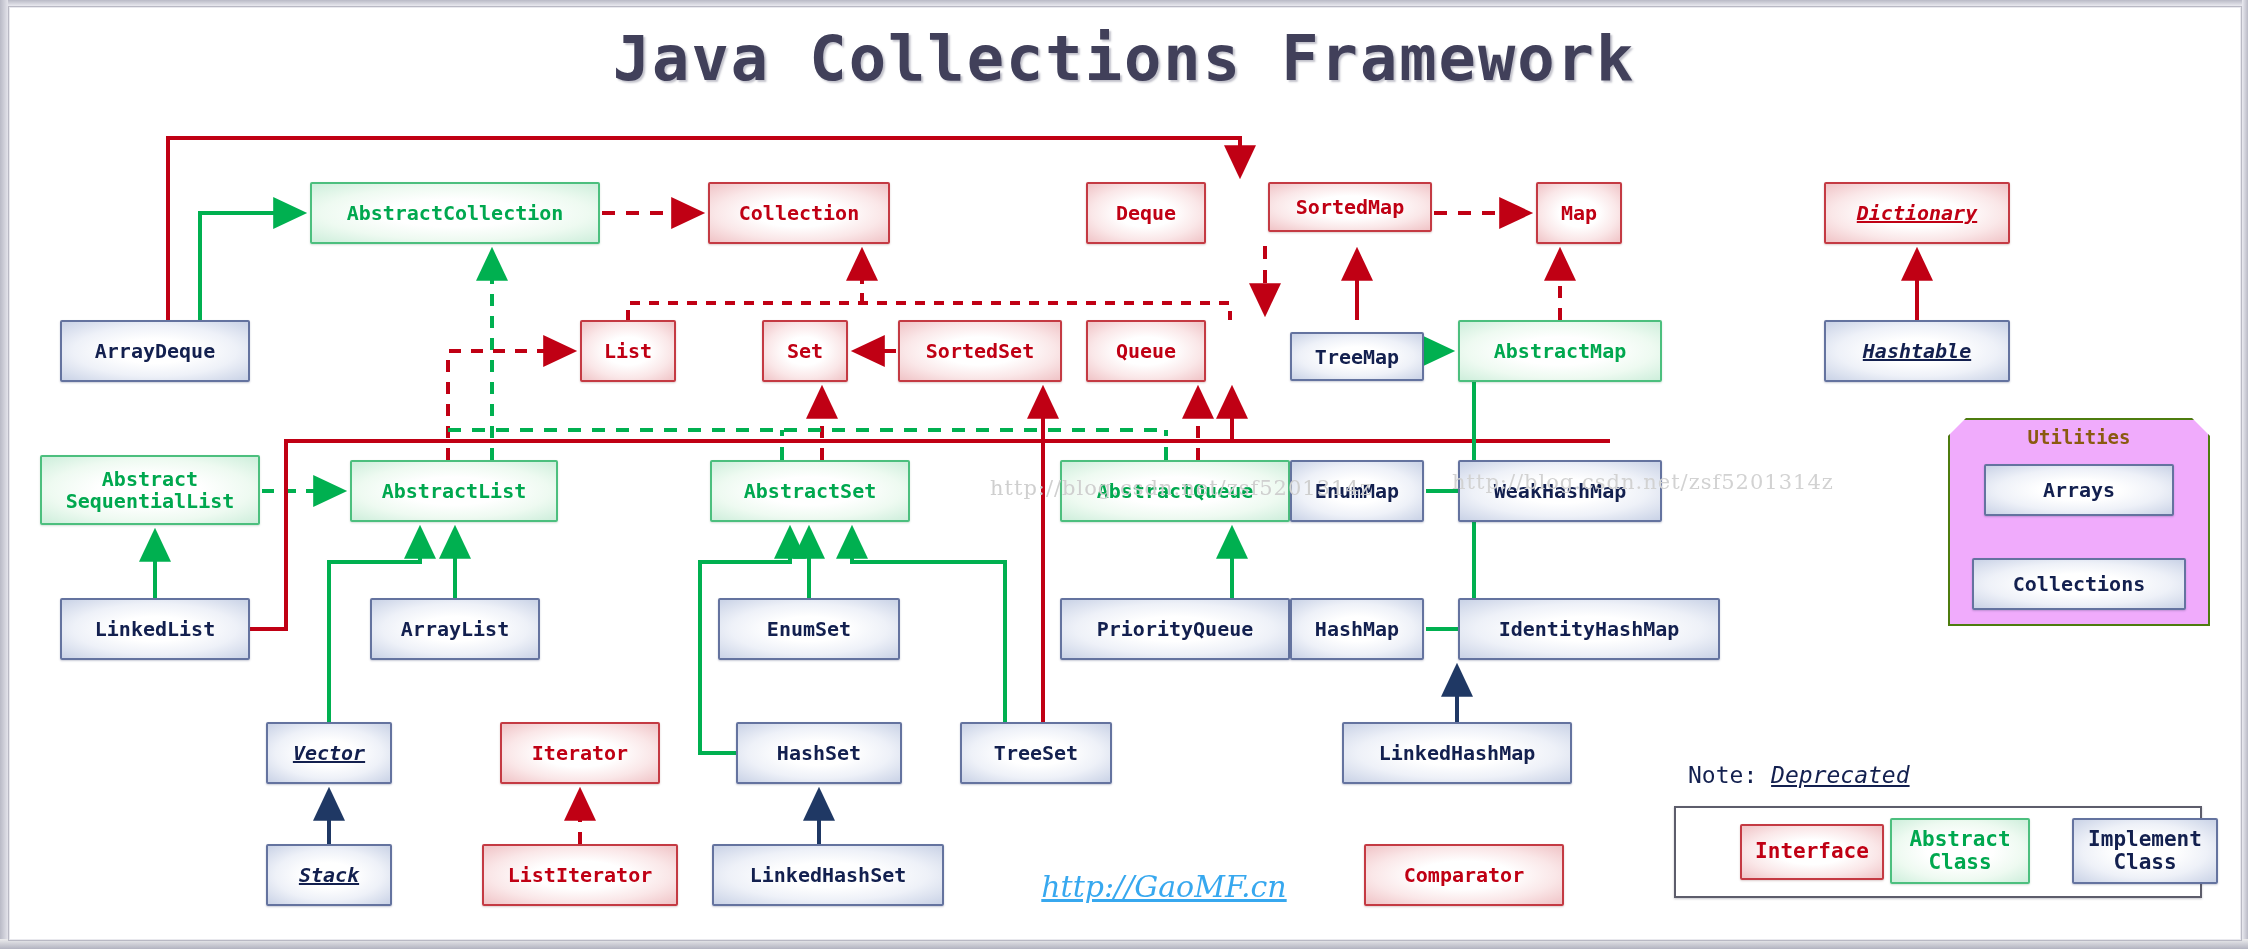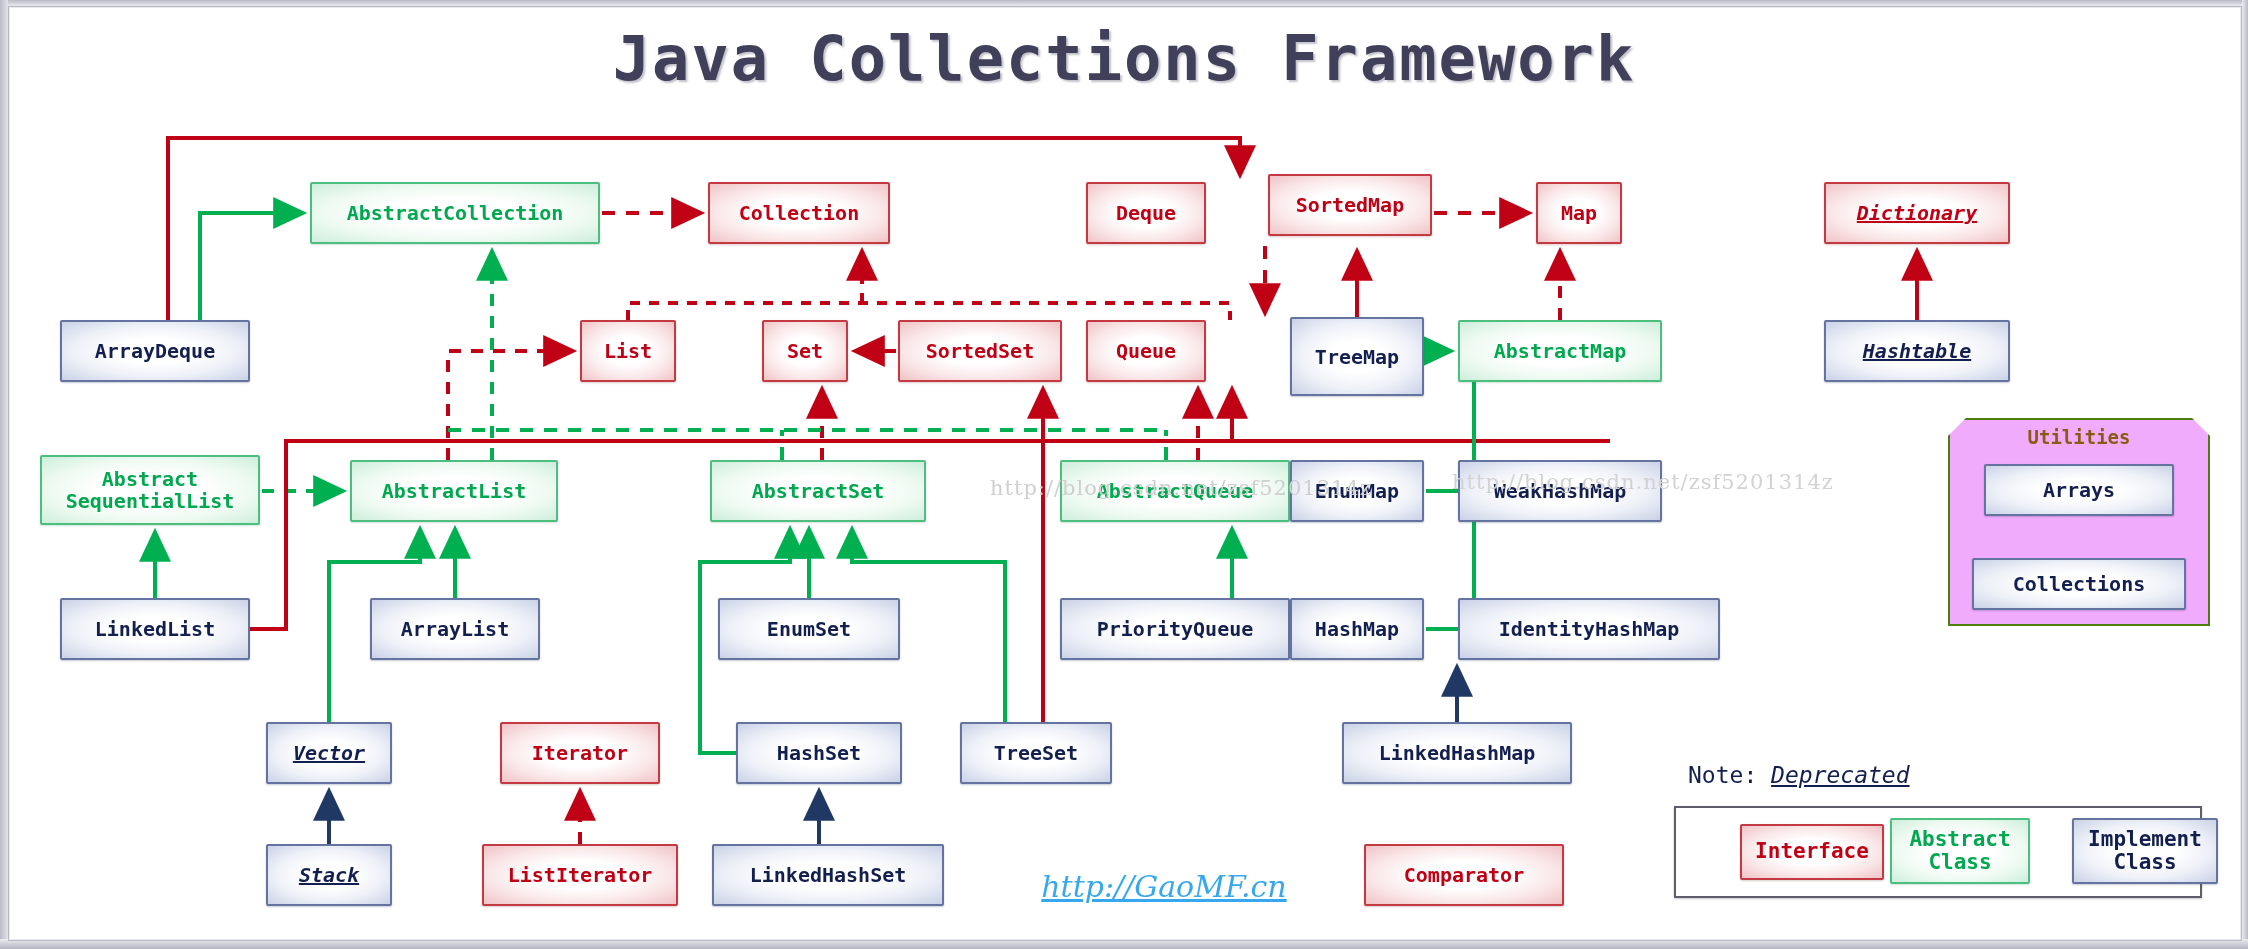--- a/index.html
+++ b/index.html
@@ -193,21 +193,21 @@
   <div id="nodes-layer">
       <div class="node n-abstract" style="left: 310px; top: 182px; width: 290px; height: 62px;">
         <span>AbstractCollection</span>
       </div>
       <div class="node n-interface" style="left: 708px; top: 182px; width: 182px; height: 62px;">
         <span>Collection</span>
       </div>
       <div class="node n-interface" style="left: 1086px; top: 182px; width: 120px; height: 62px;">
         <span>Deque</span>
       </div>
-      <div class="node n-interface" style="left: 1268px; top: 174px; width: 164px; height: 62px;">
+      <div class="node n-interface" style="left: 1268px; top: 182px; width: 164px; height: 50px;">
         <span>SortedMap</span>
       </div>
       <div class="node n-interface" style="left: 1536px; top: 182px; width: 86px; height: 62px;">
         <span>Map</span>
       </div>
       <div class="node n-interface" style="left: 1824px; top: 182px; width: 186px; height: 62px;">
         <span class="deprecated">Dictionary</span>
       </div>
       <div class="node n-impl" style="left: 60px; top: 320px; width: 190px; height: 62px;">
         <span>ArrayDeque</span>
@@ -217,35 +217,35 @@
       </div>
       <div class="node n-interface" style="left: 762px; top: 320px; width: 86px; height: 62px;">
         <span>Set</span>
       </div>
       <div class="node n-interface" style="left: 898px; top: 320px; width: 164px; height: 62px;">
         <span>SortedSet</span>
       </div>
       <div class="node n-interface" style="left: 1086px; top: 320px; width: 120px; height: 62px;">
         <span>Queue</span>
       </div>
-      <div class="node n-impl" style="left: 1290px; top: 317px; width: 134px; height: 79px;">
+      <div class="node n-impl" style="left: 1290px; top: 332px; width: 134px; height: 49px;">
         <span>TreeMap</span>
       </div>
       <div class="node n-abstract" style="left: 1458px; top: 320px; width: 204px; height: 62px;">
         <span>AbstractMap</span>
       </div>
       <div class="node n-impl" style="left: 1824px; top: 320px; width: 186px; height: 62px;">
         <span class="deprecated">Hashtable</span>
       </div>
       <div class="node n-abstract" style="left: 40px; top: 455px; width: 220px; height: 70px; white-space: pre-line;"><span>Abstract
 SequentialList</span></div>
       <div class="node n-abstract" style="left: 350px; top: 460px; width: 208px; height: 62px;">
         <span>AbstractList</span>
       </div>
-      <div class="node n-abstract" style="left: 710px; top: 460px; width: 216px; height: 62px;">
+      <div class="node n-abstract" style="left: 710px; top: 460px; width: 200px; height: 62px;">
         <span>AbstractSet</span>
       </div>
       <div class="node n-abstract" style="left: 1060px; top: 460px; width: 230px; height: 62px;">
         <span>AbstractQueue</span>
       </div>
       <div class="node n-impl" style="left: 1290px; top: 460px; width: 134px; height: 62px;">
         <span>EnumMap</span>
       </div>
       <div class="node n-impl" style="left: 1458px; top: 460px; width: 204px; height: 62px;">
         <span>WeakHashMap</span>

